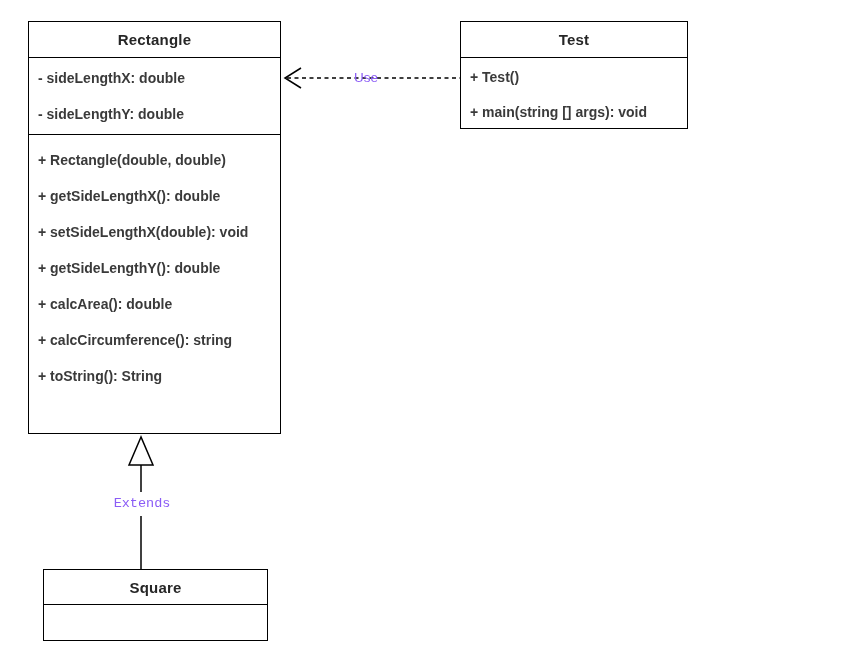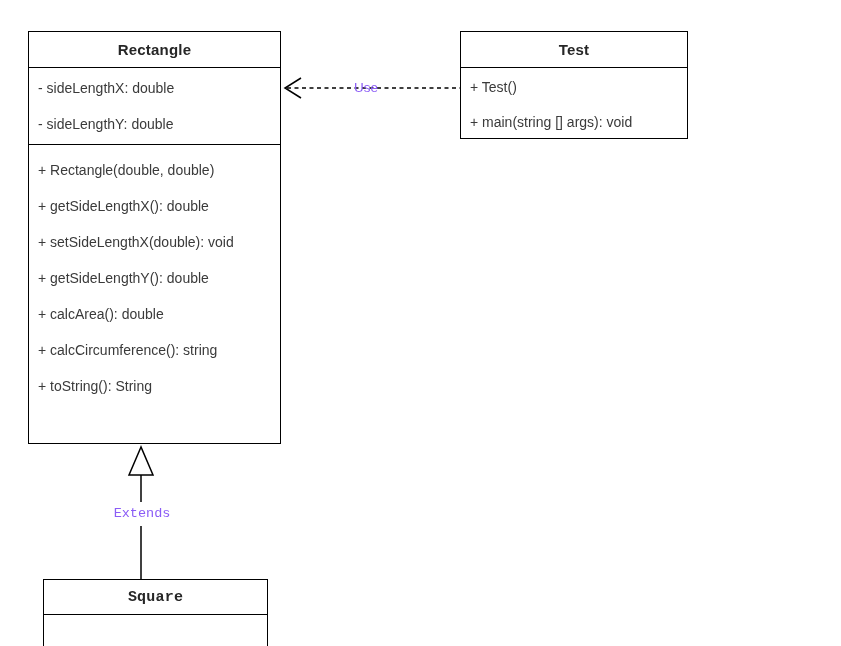--- a/index.html
+++ b/index.html
@@ -2,57 +2,57 @@
 <html><head>
 <meta charset="utf-8">
 <style>
   * { margin: 0; padding: 0; box-sizing: border-box; }
   html, body { background: #ffffff; }
   body {
     width: 841px; height: 646px;
     font-family: "Liberation Sans", sans-serif;
     position: relative; overflow: hidden;
   }
-  .canvas { position: absolute; left: 0; top: 16px; width: 841px; height: 552px; background: #ffffff; }
+  .canvas { position: absolute; left: 0; top: 6px; width: 841px; height: 552px; background: #ffffff; }
   .connectors { position: absolute; left: 0; top: 0; width: 841px; height: 646px; pointer-events: none; }
 
   .class-box {
     position: absolute;
     background: #ffffff;
     border: 1.6px solid #000000;
   }
   .class-title {
     border-bottom: 1.6px solid #000000;
     display: flex; align-items: center; justify-content: center;
     font-weight: bold; font-size: 15px; color: #262626;
     letter-spacing: 0.2px;
   }
   .compartment { position: relative; }
   .compartment.with-sep { border-bottom: 1.6px solid #000000; }
   .member {
     font-size: 14px; color: #3a3a3a;
     padding-left: 9px; white-space: nowrap;
-    line-height: 36px; height: 36px;
+    line-height: 36px; height: 36px; font-weight: bold;
   }
 
   
   .box-rectangle { left: 28px; top: 15px; width: 253px; height: 413px; }
   .box-rectangle .class-title { height: 36px; }
   .box-rectangle .fields { height: 77px; padding-top: 2px; }
   .box-rectangle .methods { padding-top: 7px; }
 
   
   .box-test { left: 460px; top: 15px; width: 228px; height: 108px; }
   .box-test .class-title { height: 36px; }
   .box-test .methods { padding-top: 2px; }
   .box-test .member { line-height: 35px; height: 35px; }
 
   
   .box-square { left: 43px; top: 563px; width: 225px; height: 72px; }
-  .box-square .class-title { height: 35px; font-family: Liberation Mono, monospace; }
+  .box-square .class-title { height: 35px; }
   .box-square .methods { padding-top: 1px; }
   .box-square .member { line-height: 33px; height: 33px; }
 
   .rel-label {
     position: absolute;
     font-size: 13.5px; color: #8b5cf6;
     transform: translate(-50%, -50%);
     white-space: nowrap;
   }
   .label-use { left: 366px; top: 71px; }

